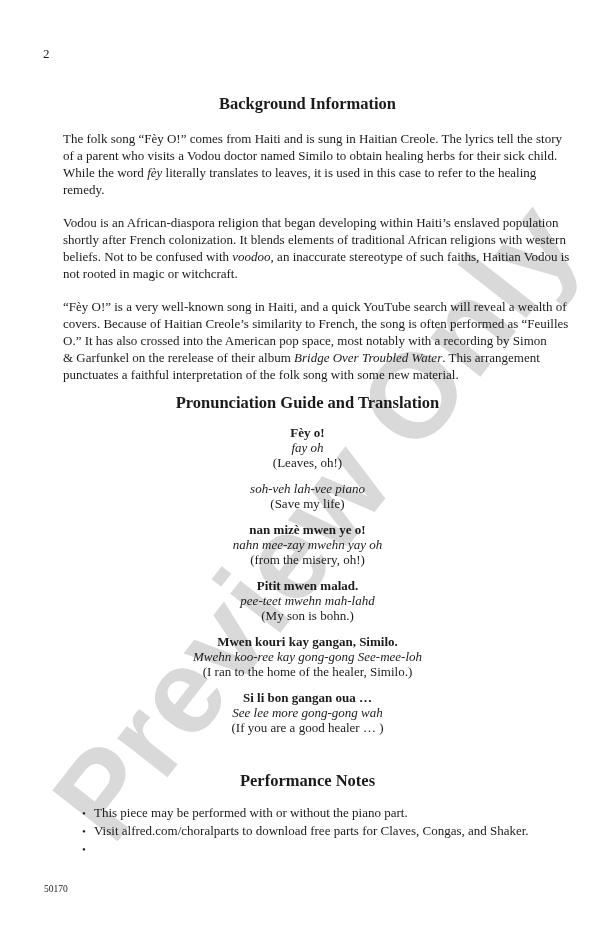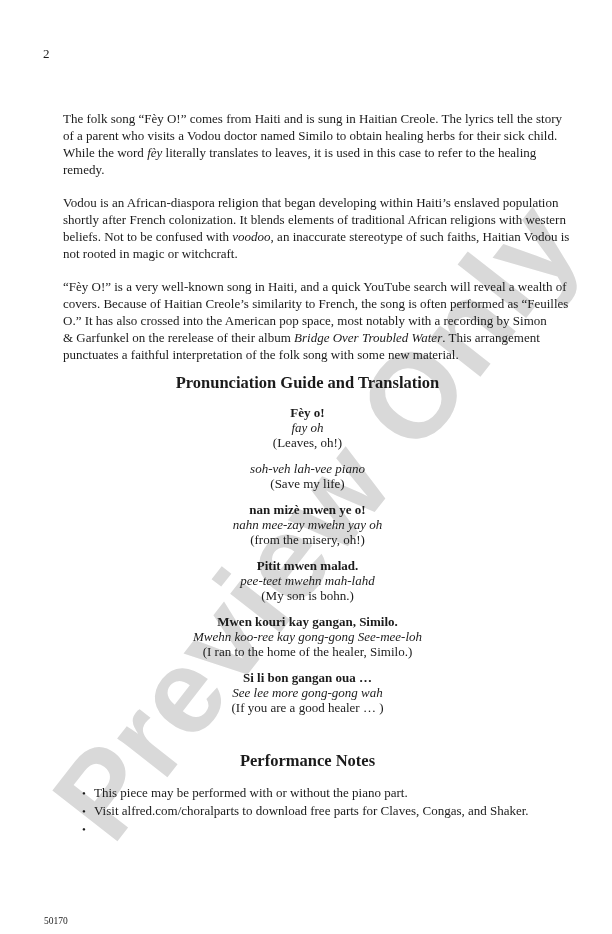--- a/index.html
+++ b/index.html
@@ -81,36 +81,37 @@
   .bullet-row .dot {
     width: 12px;
     margin-left: 19px;
     font-size: 11px;
     flex: 0 0 auto;
   }
   .bullet-text { white-space: pre; }
   .plate-number {
     position: absolute;
     left: 44px;
-    top: 916px;
+    top: 884px;
     font-size: 9.5px;
     z-index: 2;
   }
 </style>
 </head>
 <body>
 
 <div class="page">
 
   <div class="watermark" style="color: rgb(217, 217, 217);">Preview Only</div>
 
   <div class="page-number">2</div>
 
   <div class="content">
 
+    <h2 class="section-heading">Background Information</h2>
 
     <div>
         <p class="body-para"><span>The folk song “Fèy O!” comes from Haiti and is sung in Haitian Creole. The lyrics tell the story
 of a parent who visits a Vodou doctor named Similo to obtain healing herbs for their sick child.
 While the word </span><span style="font-style: italic;">fèy</span><span> literally translates to leaves, it is used in this case to refer to the healing
 remedy.</span></p>
         <p class="body-para"><span>Vodou is an African-diaspora religion that began developing within Haiti’s enslaved population
 shortly after French colonization. It blends elements of traditional African religions with western
 beliefs. Not to be confused with </span><span style="font-style: italic;">voodoo</span><span>, an inaccurate stereotype of such faiths, Haitian Vodou is
 not rooted in magic or witchcraft.</span></p>

